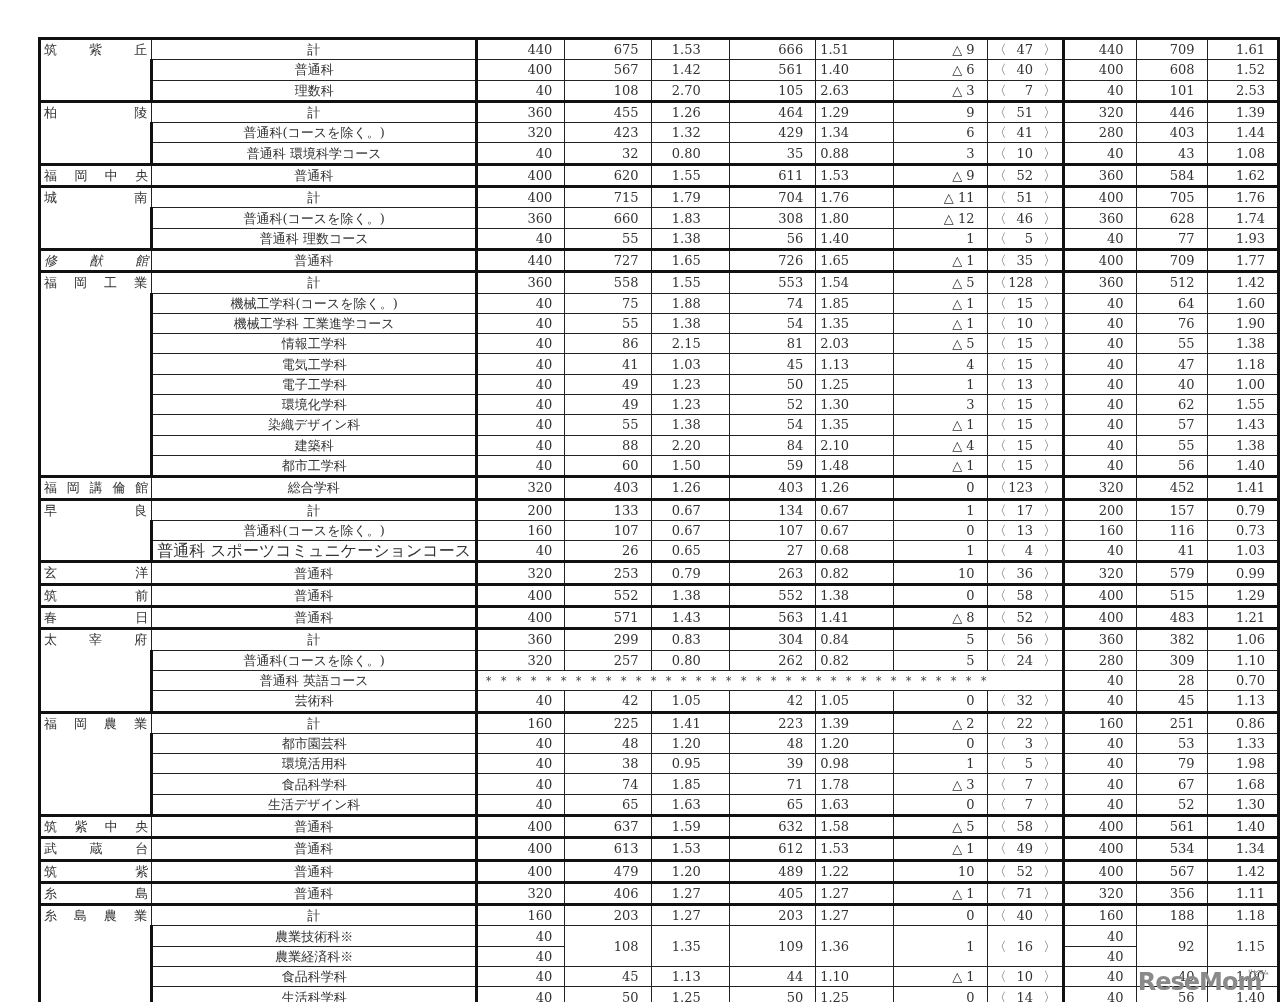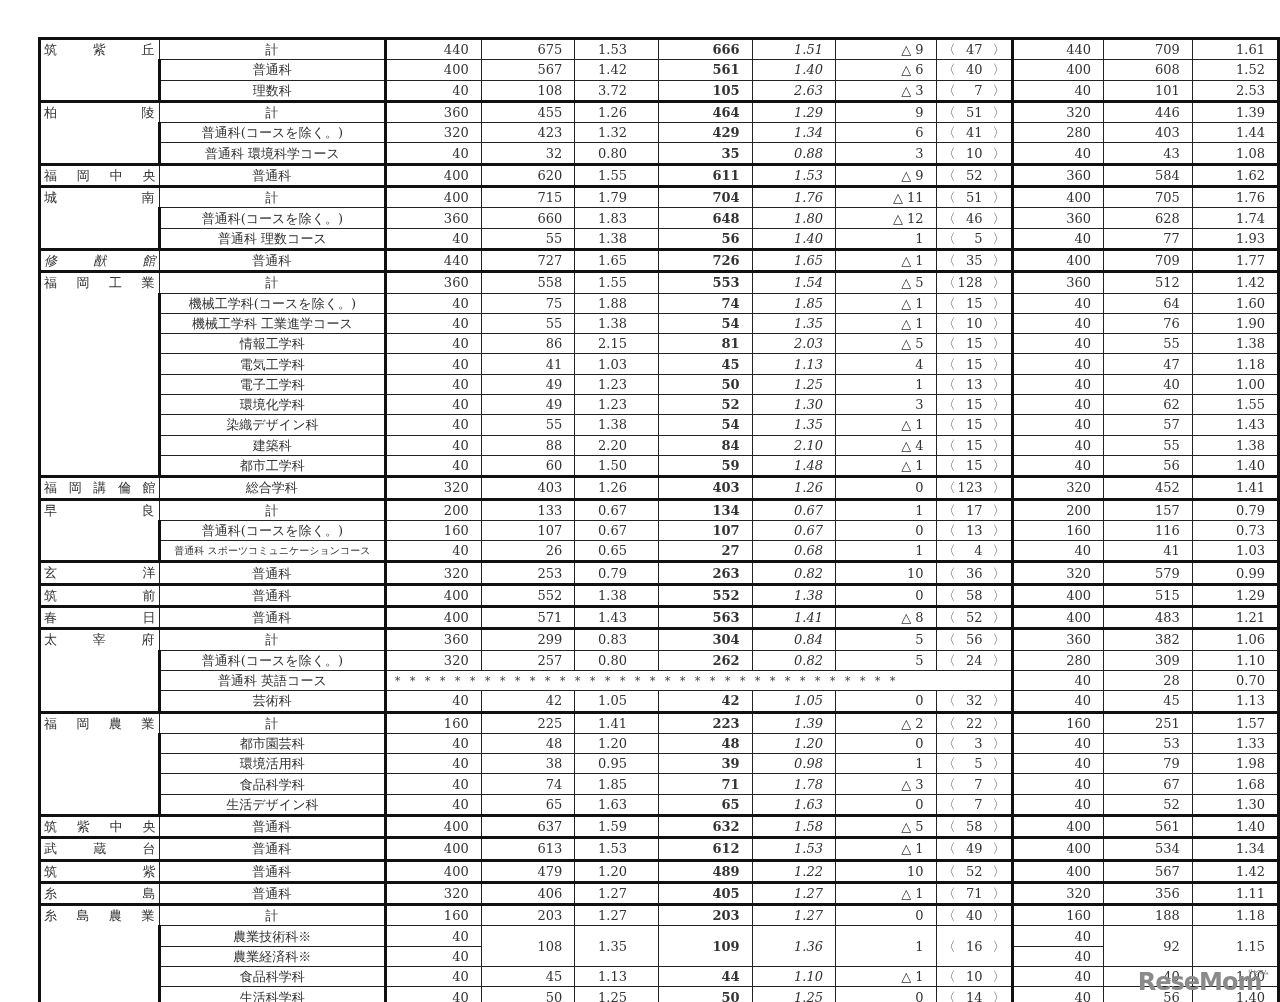--- a/index.html
+++ b/index.html
@@ -6,28 +6,28 @@
   body { width:1280px; height:1002px; position:relative; overflow:hidden;
          font-family: "DejaVu Serif", "Liberation Serif", serif; color:#333; }
   #sheet { position:absolute; left:38px; top:37px; }
   table { border-collapse:collapse; table-layout:fixed; font-size:13px; }
   td { height:19.3px; padding:0 4px; border:1px solid #222; white-space:nowrap; overflow:hidden; line-height:19px; }
   td.school { width:114px; text-align:justify; text-align-last:justify; vertical-align:top; border-left:3px solid #111;
               letter-spacing:0; padding:0 3px; }
   td.dept { width:219px; text-align:center; border-left:3px solid #111; border-right:3px solid #111; }
   td.num { text-align:right; padding-right:12px; }
   td.c1 { width:81px; } td.c2 { width:80px; } td.c3 { width:69px; text-align:center; }
-  td.c4 { width:80px;font-weight:bold; } td.c5 { width:69px; text-align:right;font-style:italic; }
+  td.c4 { width:80px; } td.c5 { width:69px; text-align:left; }
   td.c6 { width:87px; } td.c7 { width:67px; position:relative; border-right:3px solid #111; }
   td.c8 { width:81px; } td.c9 { width:80px; } td.c10 { width:75px; border-right:3px solid #111; }
   tr.grp-start td { border-top:3px solid #111; }
   .bracket { display:flex; justify-content:space-between; padding:0 2px; color:#555; }
   .bracket .v { flex:1; text-align:right; padding-right:10px; color:#333; }
   td.stars { text-align:left; letter-spacing:2px; font-size:13px; color:#444; border-right:3px solid #111; }
-  td.small { font-size:10px; }
+  td.small { font-size:16px; }
   #logo { position:absolute; right:12px; bottom:6px; font-family:"DejaVu Sans", sans-serif; font-weight:bold;
           font-size:24px; color:#8a8a8a; letter-spacing:-1px; }
   #logo sup { font-size:6px; vertical-align:top; margin-left:-14px; }
 </style>
 </head>
 <body>
 
 <div id="sheet">
   <table>
     <tbody id="tbody">
@@ -67,21 +67,21 @@
             </div>
           </td>
           <td class="num c8">400</td>
           <td class="num c9">608</td>
           <td class="num c10">1.52</td>
         </tr>
         <tr>
           <td class="dept">理数科</td>
           <td class="num c1">40</td>
           <td class="num c2">108</td>
-          <td class="num c3">3.72</td>
+          <td class="num c3">2.70</td>
           <td class="num c4">105</td>
           <td class="num c5">2.63</td>
           <td class="num c6">△ 3</td>
           <td class="c7">
             <div class="bracket">
               <span>〈</span>
               <span class="v">7</span>
               <span>〉</span>
             </div>
           </td>
@@ -185,21 +185,21 @@
           </td>
           <td class="num c8">400</td>
           <td class="num c9">705</td>
           <td class="num c10">1.76</td>
         </tr>
         <tr>
           <td class="dept">普通科(コースを除く。)</td>
           <td class="num c1">360</td>
           <td class="num c2">660</td>
           <td class="num c3">1.83</td>
-          <td class="num c4">648</td>
+          <td class="num c4">308</td>
           <td class="num c5">1.80</td>
           <td class="num c6">△ 12</td>
           <td class="c7">
             <div class="bracket">
               <span>〈</span>
               <span class="v">46</span>
               <span>〉</span>
             </div>
           </td>
           <td class="num c8">360</td>
@@ -650,21 +650,21 @@
           <td class="num c6">△ 2</td>
           <td class="c7">
             <div class="bracket">
               <span>〈</span>
               <span class="v">22</span>
               <span>〉</span>
             </div>
           </td>
           <td class="num c8">160</td>
           <td class="num c9">251</td>
-          <td class="num c10">1.57</td>
+          <td class="num c10">0.86</td>
         </tr>
         <tr>
           <td class="dept">都市園芸科</td>
           <td class="num c1">40</td>
           <td class="num c2">48</td>
           <td class="num c3">1.20</td>
           <td class="num c4">48</td>
           <td class="num c5">1.20</td>
           <td class="num c6">0</td>
           <td class="c7">

